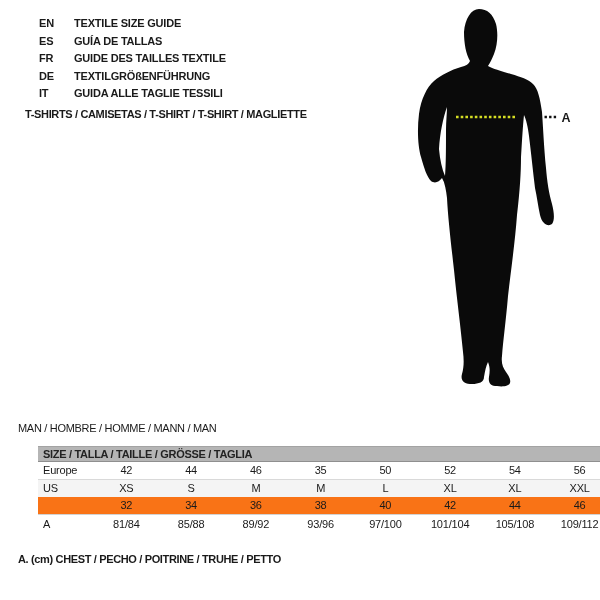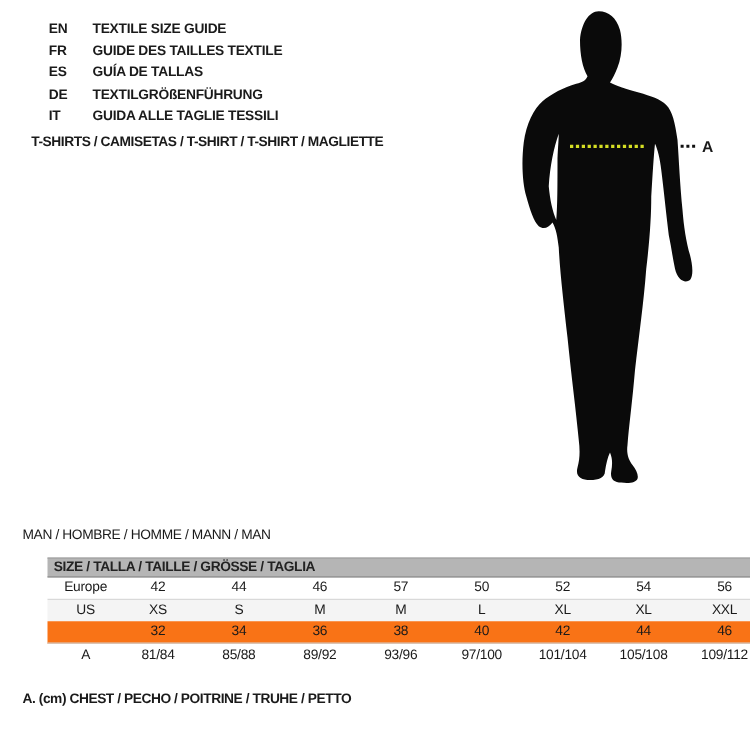--- a/index.html
+++ b/index.html
@@ -27,44 +27,44 @@
   
   .size-table { left:18px; top:446px; width:574px; font-size:11px; letter-spacing:-0.2px;margin-left:20px; }
   .t-header {
     background:#b5b5b5; height:14px; line-height:14px; padding-left:5px;
     font-weight:700; color:#222;
     border-top:1px solid #a3a3a3; border-bottom:1px solid #8f8f8f;
     letter-spacing:-0.3px;
   }
   .t-row { display:grid; grid-template-columns:56px repeat(8,1fr); height:17px; line-height:17px; }
   .t-row .cell { text-align:center; }
-  .t-row .rlabel { text-align:center; padding-left:5px; }
+  .t-row .rlabel { text-align:left; padding-left:5px; }
   .row-europe { border-bottom:1px solid #d9d9d9; }
   .row-us { background:#f4f4f4; }
   .row-num { background:#f97316; border-bottom:1px solid #d2d2d2; }
   .row-a { height:18px; line-height:18px; }
 
   
   .footnote { left:18px; top:553px; font-size:11px; font-weight:700; letter-spacing:-0.35px; }
 </style>
 </head>
 <body>
 
 <div class="abs lang-block">
   <div class="lang-row">
     <span class="lang-code">EN</span>
     <span>TEXTILE SIZE GUIDE</span>
   </div>
   <div class="lang-row">
+    <span class="lang-code">ES</span>
+    <span>GUÍA DE TALLAS</span>
+  </div>
+  <div class="lang-row">
     <span class="lang-code">FR</span>
     <span>GUIDE DES TAILLES TEXTILE</span>
-  </div>
-  <div class="lang-row">
-    <span class="lang-code">ES</span>
-    <span>GUÍA DE TALLAS</span>
   </div>
   <div class="lang-row">
     <span class="lang-code">DE</span>
     <span>TEXTILGRÖßENFÜHRUNG</span>
   </div>
   <div class="lang-row">
     <span class="lang-code">IT</span>
     <span>GUIDA ALLE TAGLIE TESSILI</span>
   </div>
 </div>
@@ -131,21 +131,21 @@
 <div class="abs section-title">MAN / HOMBRE / HOMME / MANN / MAN</div>
 
 <div class="abs size-table">
   <div class="t-header">SIZE / TALLA / TAILLE / GRÖSSE / TAGLIA</div>
 
   <div class="t-row row-europe">
     <div class="rlabel">Europe</div>
     <div class="cell">42</div>
     <div class="cell">44</div>
     <div class="cell">46</div>
-    <div class="cell">57</div>
+    <div class="cell">35</div>
     <div class="cell">50</div>
     <div class="cell">52</div>
     <div class="cell">54</div>
     <div class="cell">56</div>
   </div>
 
   <div class="t-row row-us">
     <div class="rlabel">US</div>
     <div class="cell">XS</div>
     <div class="cell">S</div>

